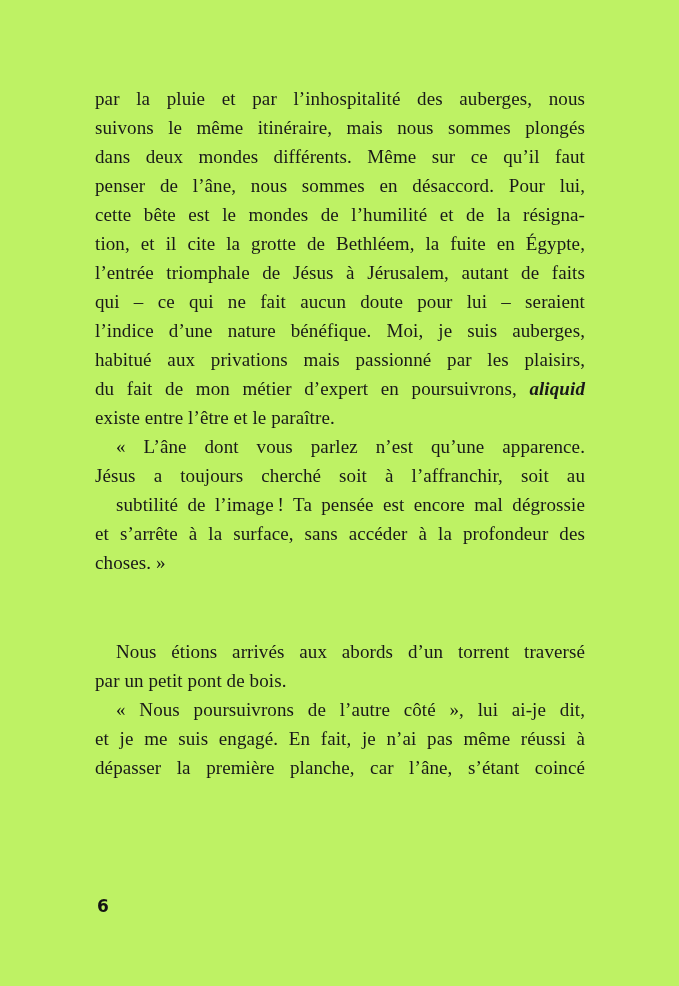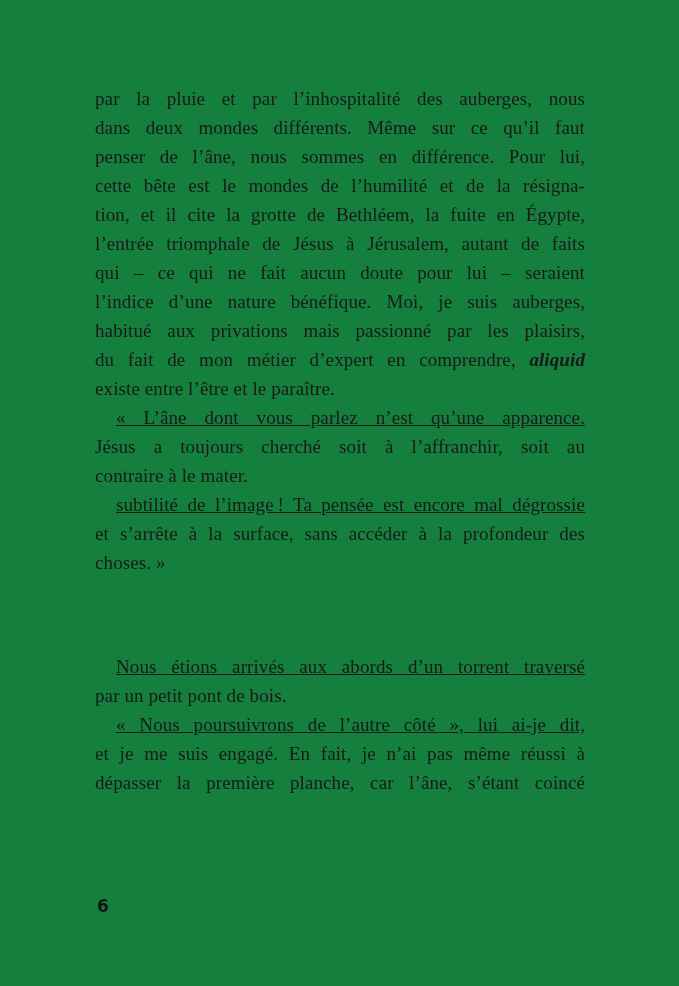--- a/index.html
+++ b/index.html
@@ -11,34 +11,34 @@
     height: 986px;
     background: #ffffff;
     position: relative;
     overflow: hidden;
     font-family: "Liberation Serif", serif;
     color: #191919;
   }
   .book-page {
     position: absolute;
     inset: 0;
-    background: #15803d;
+    background: #bef264;
   }
   .page-text {
     position: absolute;
     left: 95px;
     top: 84px;
     width: 490px;
     font-size: 19px;
     line-height: 29px;
     letter-spacing: 0.1px;
   }
   .para { margin: 0; padding: 0; }
-  .para.gap { margin-top: 75px; }
-  .para.indent .line:first-child { text-indent: 21px; text-decoration: underline; }
+  .para.gap { margin-top: 60px; }
+  .para.indent .line:first-child { text-indent: 21px; }
   .line {
     text-align: justify;
     text-align-last: justify;
     min-height: 29px;
   }
   .line.last {
     text-align-last: left;
   }
   .italic { font-style: italic; font-weight: bold; }
   .folio {
@@ -52,35 +52,35 @@
     line-height: 22px;
   }
 </style>
 </head>
 <body>
 
 <div class="book-page">
   <div class="page-text">
       <div class="para">
         <div class="line"><span class="">par la pluie et par l’inhospitalité des auberges, nous</span></div>
+        <div class="line"><span class="">suivons le même itinéraire, mais nous sommes plongés</span></div>
         <div class="line"><span class="">dans deux mondes différents. Même sur ce qu’il faut</span></div>
-        <div class="line"><span class="">penser de l’âne, nous sommes en différence. Pour lui,</span></div>
+        <div class="line"><span class="">penser de l’âne, nous sommes en désaccord. Pour lui,</span></div>
         <div class="line"><span class="">cette bête est le mondes de l’humilité et de la résigna-</span></div>
         <div class="line"><span class="">tion, et il cite la grotte de Bethléem, la fuite en Égypte,</span></div>
         <div class="line"><span class="">l’entrée triomphale de Jésus à Jérusalem, autant de faits</span></div>
         <div class="line"><span class="">qui – ce qui ne fait aucun doute pour lui – seraient</span></div>
         <div class="line"><span class="">l’indice d’une nature bénéfique. Moi, je suis auberges,</span></div>
         <div class="line"><span class="">habitué aux privations mais passionné par les plaisirs,</span></div>
-        <div class="line"><span class="">du fait de mon métier d’expert en comprendre, </span><span class="italic">aliquid</span></div>
+        <div class="line"><span class="">du fait de mon métier d’expert en poursuivrons, </span><span class="italic">aliquid</span></div>
         <div class="line last"><span class="">existe entre l’être et le paraître.</span></div>
       </div>
       <div class="para indent">
         <div class="line"><span class="">« L’âne dont vous parlez n’est qu’une apparence.</span></div>
         <div class="line"><span class="">Jésus a toujours cherché soit à l’affranchir, soit au</span></div>
-        <div class="line last"><span class="">contraire à le mater.</span></div>
       </div>
       <div class="para indent">
         <div class="line"><span class="">subtilité de l’image ! Ta pensée est encore mal dégrossie</span></div>
         <div class="line"><span class="">et s’arrête à la surface, sans accéder à la profondeur des</span></div>
         <div class="line last"><span class="">choses. »</span></div>
       </div>
       <div class="para indent gap">
         <div class="line"><span class="">Nous étions arrivés aux abords d’un torrent traversé</span></div>
         <div class="line last"><span class="">par un petit pont de bois.</span></div>
       </div>

